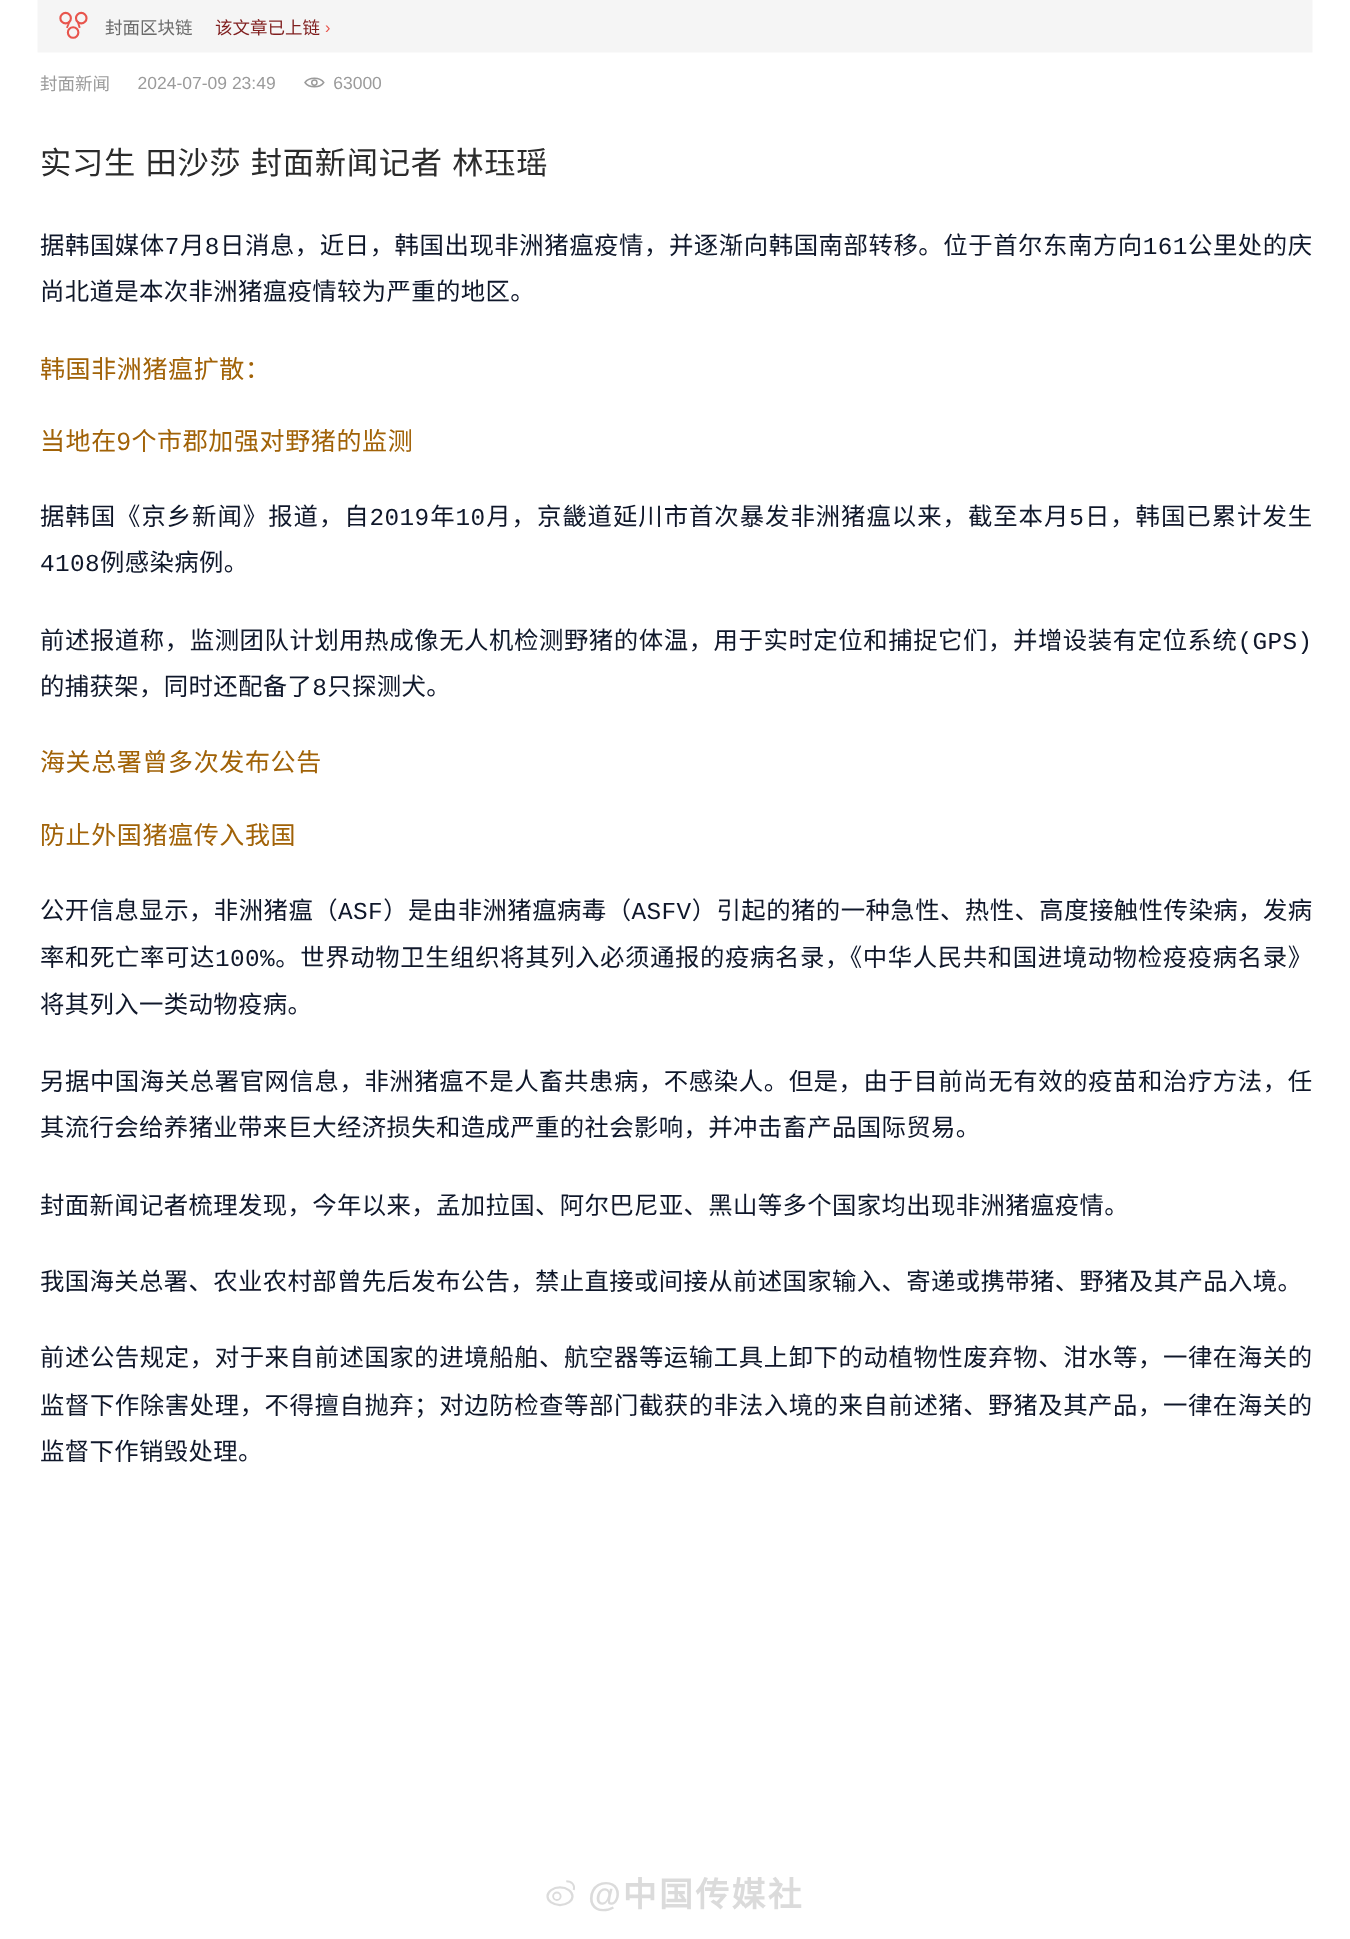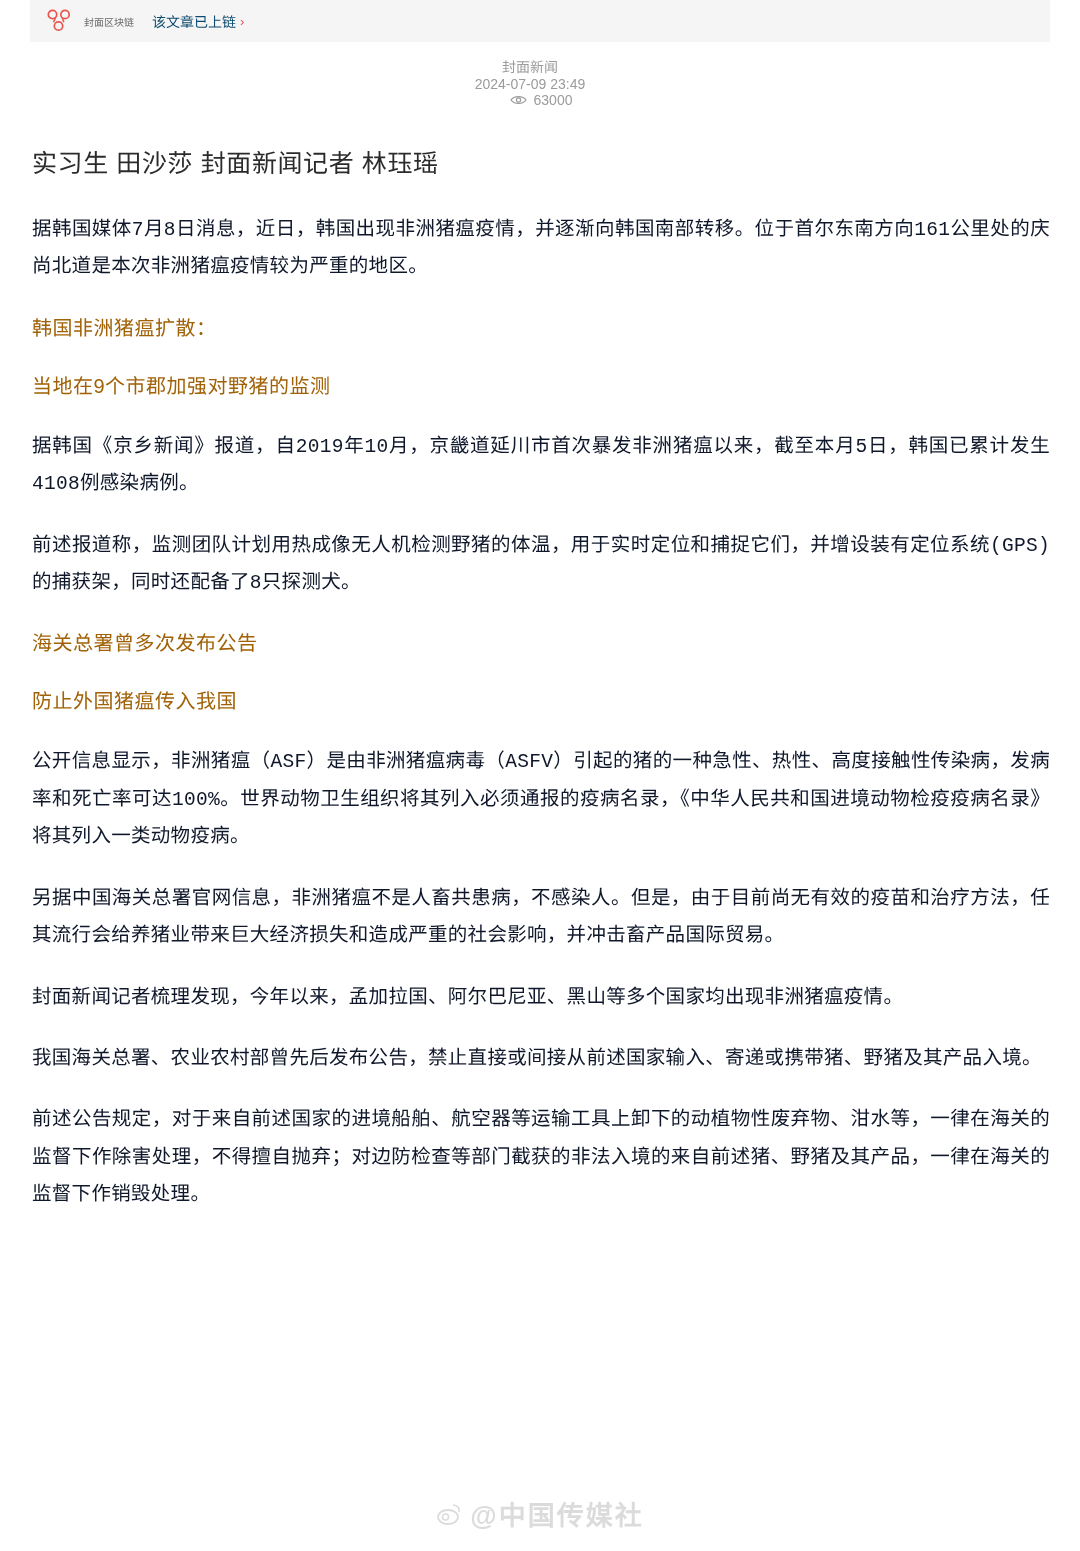--- a/index.html
+++ b/index.html
@@ -45,45 +45,44 @@
     margin-bottom: 14px;
   }
   .bc-icon {
     width: 30px;
     height: 26px;
     margin-right: 10px;
     flex: none;
     display: block;
   }
   .bc-label {
-    font-size: 10px;
+    font-size: 14px;
     color: #6b6b6b;
     margin-right: 18px;
     white-space: nowrap;
   }
   .bc-link {
     font-size: 14px;
-    color: #0c4a6e;
+    color: #7f1d1d;
     white-space: nowrap;
     cursor: pointer;
   }
   .bc-arrow {
     font-size: 13px;
     color: #e8554d;
     margin-left: 4px;
   }
 
   
   .meta-row {
     display: flex;
     align-items: center;
     font-size: 14px;
     color: #9b9b9b;
     margin: 0 0 34px 2px;
-    flex-direction: column;
   }
   .meta-source { margin-right: 22px; }
   .meta-time { margin-right: 22px; text-align: center; }
   .meta-views {
     display: flex;
     align-items: center;
   }
   .eye-icon {
     width: 17px;
     height: 12px;

